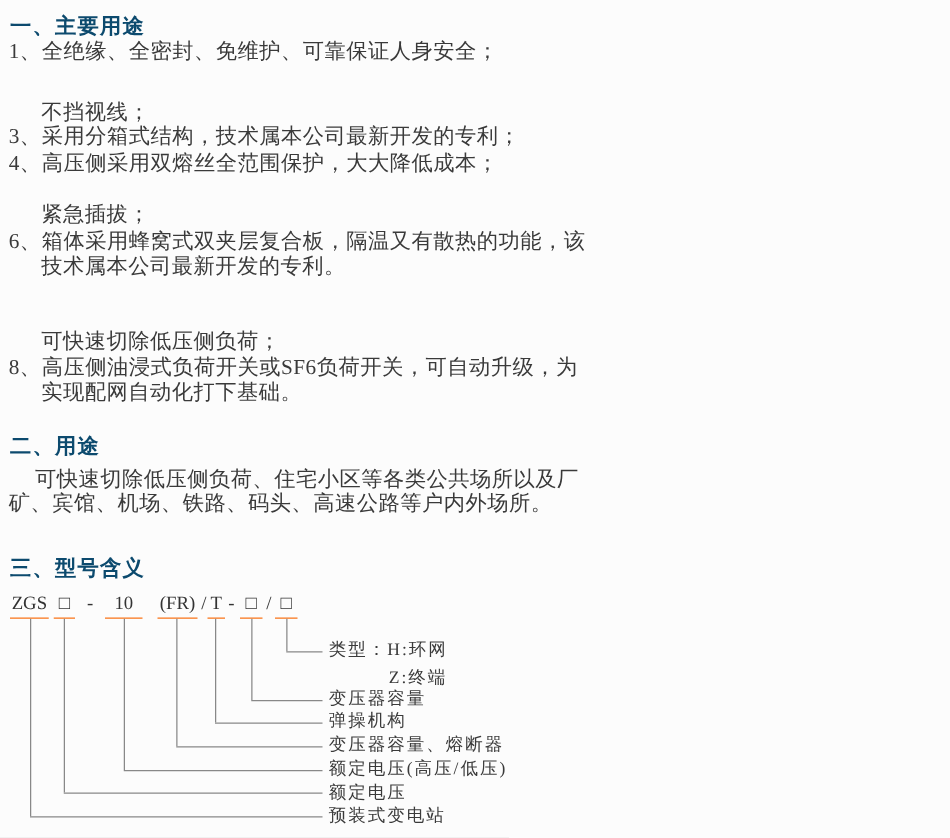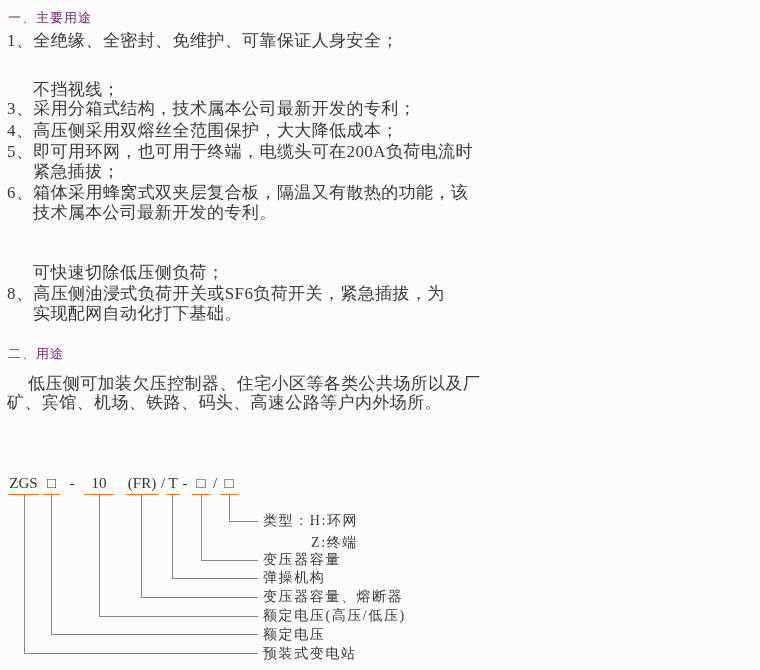--- a/index.html
+++ b/index.html
@@ -8,24 +8,24 @@
     width:760px;height:670px;
     margin:0 auto;
     background:#fcfcfc;
     overflow:hidden;
     font-family:"Liberation Serif","DejaVu Serif",serif;
     color:#3a3a3a;
   }
   .h{
     position:absolute;
     font-family:"Liberation Sans","DejaVu Sans",sans-serif;
-    font-weight:normal;
-    font-size:13px;
+    font-weight:bold;
+    font-size:17px;
     letter-spacing:1px;
-    color:#701a75;
+    color:#0c4a6e;
     white-space:nowrap;
   }
   .ln{
     position:absolute;
     font-size:17px;
     letter-spacing:0.4px;
     white-space:nowrap;
     line-height:1;
   }
   .num{display:inline-block;min-width:23px;}
@@ -59,35 +59,35 @@
   <div class="h" style="left:8px;top:9px">一、主要用途</div>
 
   <div class="ln" style="left:7px;top:32px"><span class="num">1、</span><span>全绝缘、全密封、免维护、可靠保证人身安全；</span></div>
 
   <div class="ln" style="left:33px;top:81px">不挡视线；</div>
 
   <div class="ln" style="left:7px;top:100px"><span class="num">3、</span><span>采用分箱式结构，技术属本公司最新开发的专利；</span></div>
 
   <div class="ln" style="left:7px;top:122px"><span class="num">4、</span><span>高压侧采用双熔丝全范围保护，大大降低成本；</span></div>
 
-  <div class="ln" style="left:7px;top:143px"><span class="num">5、</span><span>即可用环网，也可用于终端，电缆头可在200A负荷电流时</span></div>
   <div class="ln" style="left:33px;top:163px">紧急插拔；</div>
 
   <div class="ln" style="left:7px;top:184px"><span class="num">6、</span><span>箱体采用蜂窝式双夹层复合板，隔温又有散热的功能，该</span></div>
   <div class="ln" style="left:33px;top:204px">技术属本公司最新开发的专利。</div>
 
   <div class="ln" style="left:33px;top:264px">可快速切除低压侧负荷；</div>
 
-  <div class="ln" style="left:7px;top:285px"><span class="num">8、</span><span>高压侧油浸式负荷开关或SF6负荷开关，紧急插拔，为</span></div>
+  <div class="ln" style="left:7px;top:285px"><span class="num">8、</span><span>高压侧油浸式负荷开关或SF6负荷开关，可自动升级，为</span></div>
   <div class="ln" style="left:33px;top:305px">实现配网自动化打下基础。</div>
 
   <div class="h" style="left:8px;top:345px">二、用途</div>
-  <div class="ln" style="left:28px;top:375px">低压侧可加装欠压控制器、住宅小区等各类公共场所以及厂</div>
+  <div class="ln" style="left:28px;top:375px">可快速切除低压侧负荷、住宅小区等各类公共场所以及厂</div>
   <div class="ln" style="left:7px;top:394px">矿、宾馆、机场、铁路、码头、高速公路等户内外场所。</div>
 
+  <div class="h" style="left:8px;top:443px">三、型号含义</div>
 
   <span class="tok u" style="left:8px;width:31px">ZGS</span>
   <span class="tok u" style="left:43px;width:17px">□</span>
   <span class="tok" style="left:66px;width:12px">-</span>
   <span class="tok u" style="left:84px;width:30px">10</span>
   <span class="tok u" style="left:126px;width:32px">(FR)</span>
   <span class="tok" style="left:158px;width:10px">/</span>
   <span class="tok u" style="left:166px;width:14px">T</span>
   <span class="tok" style="left:180px;width:10px">-</span>
   <span class="tok u" style="left:192px;width:18px">□</span>

